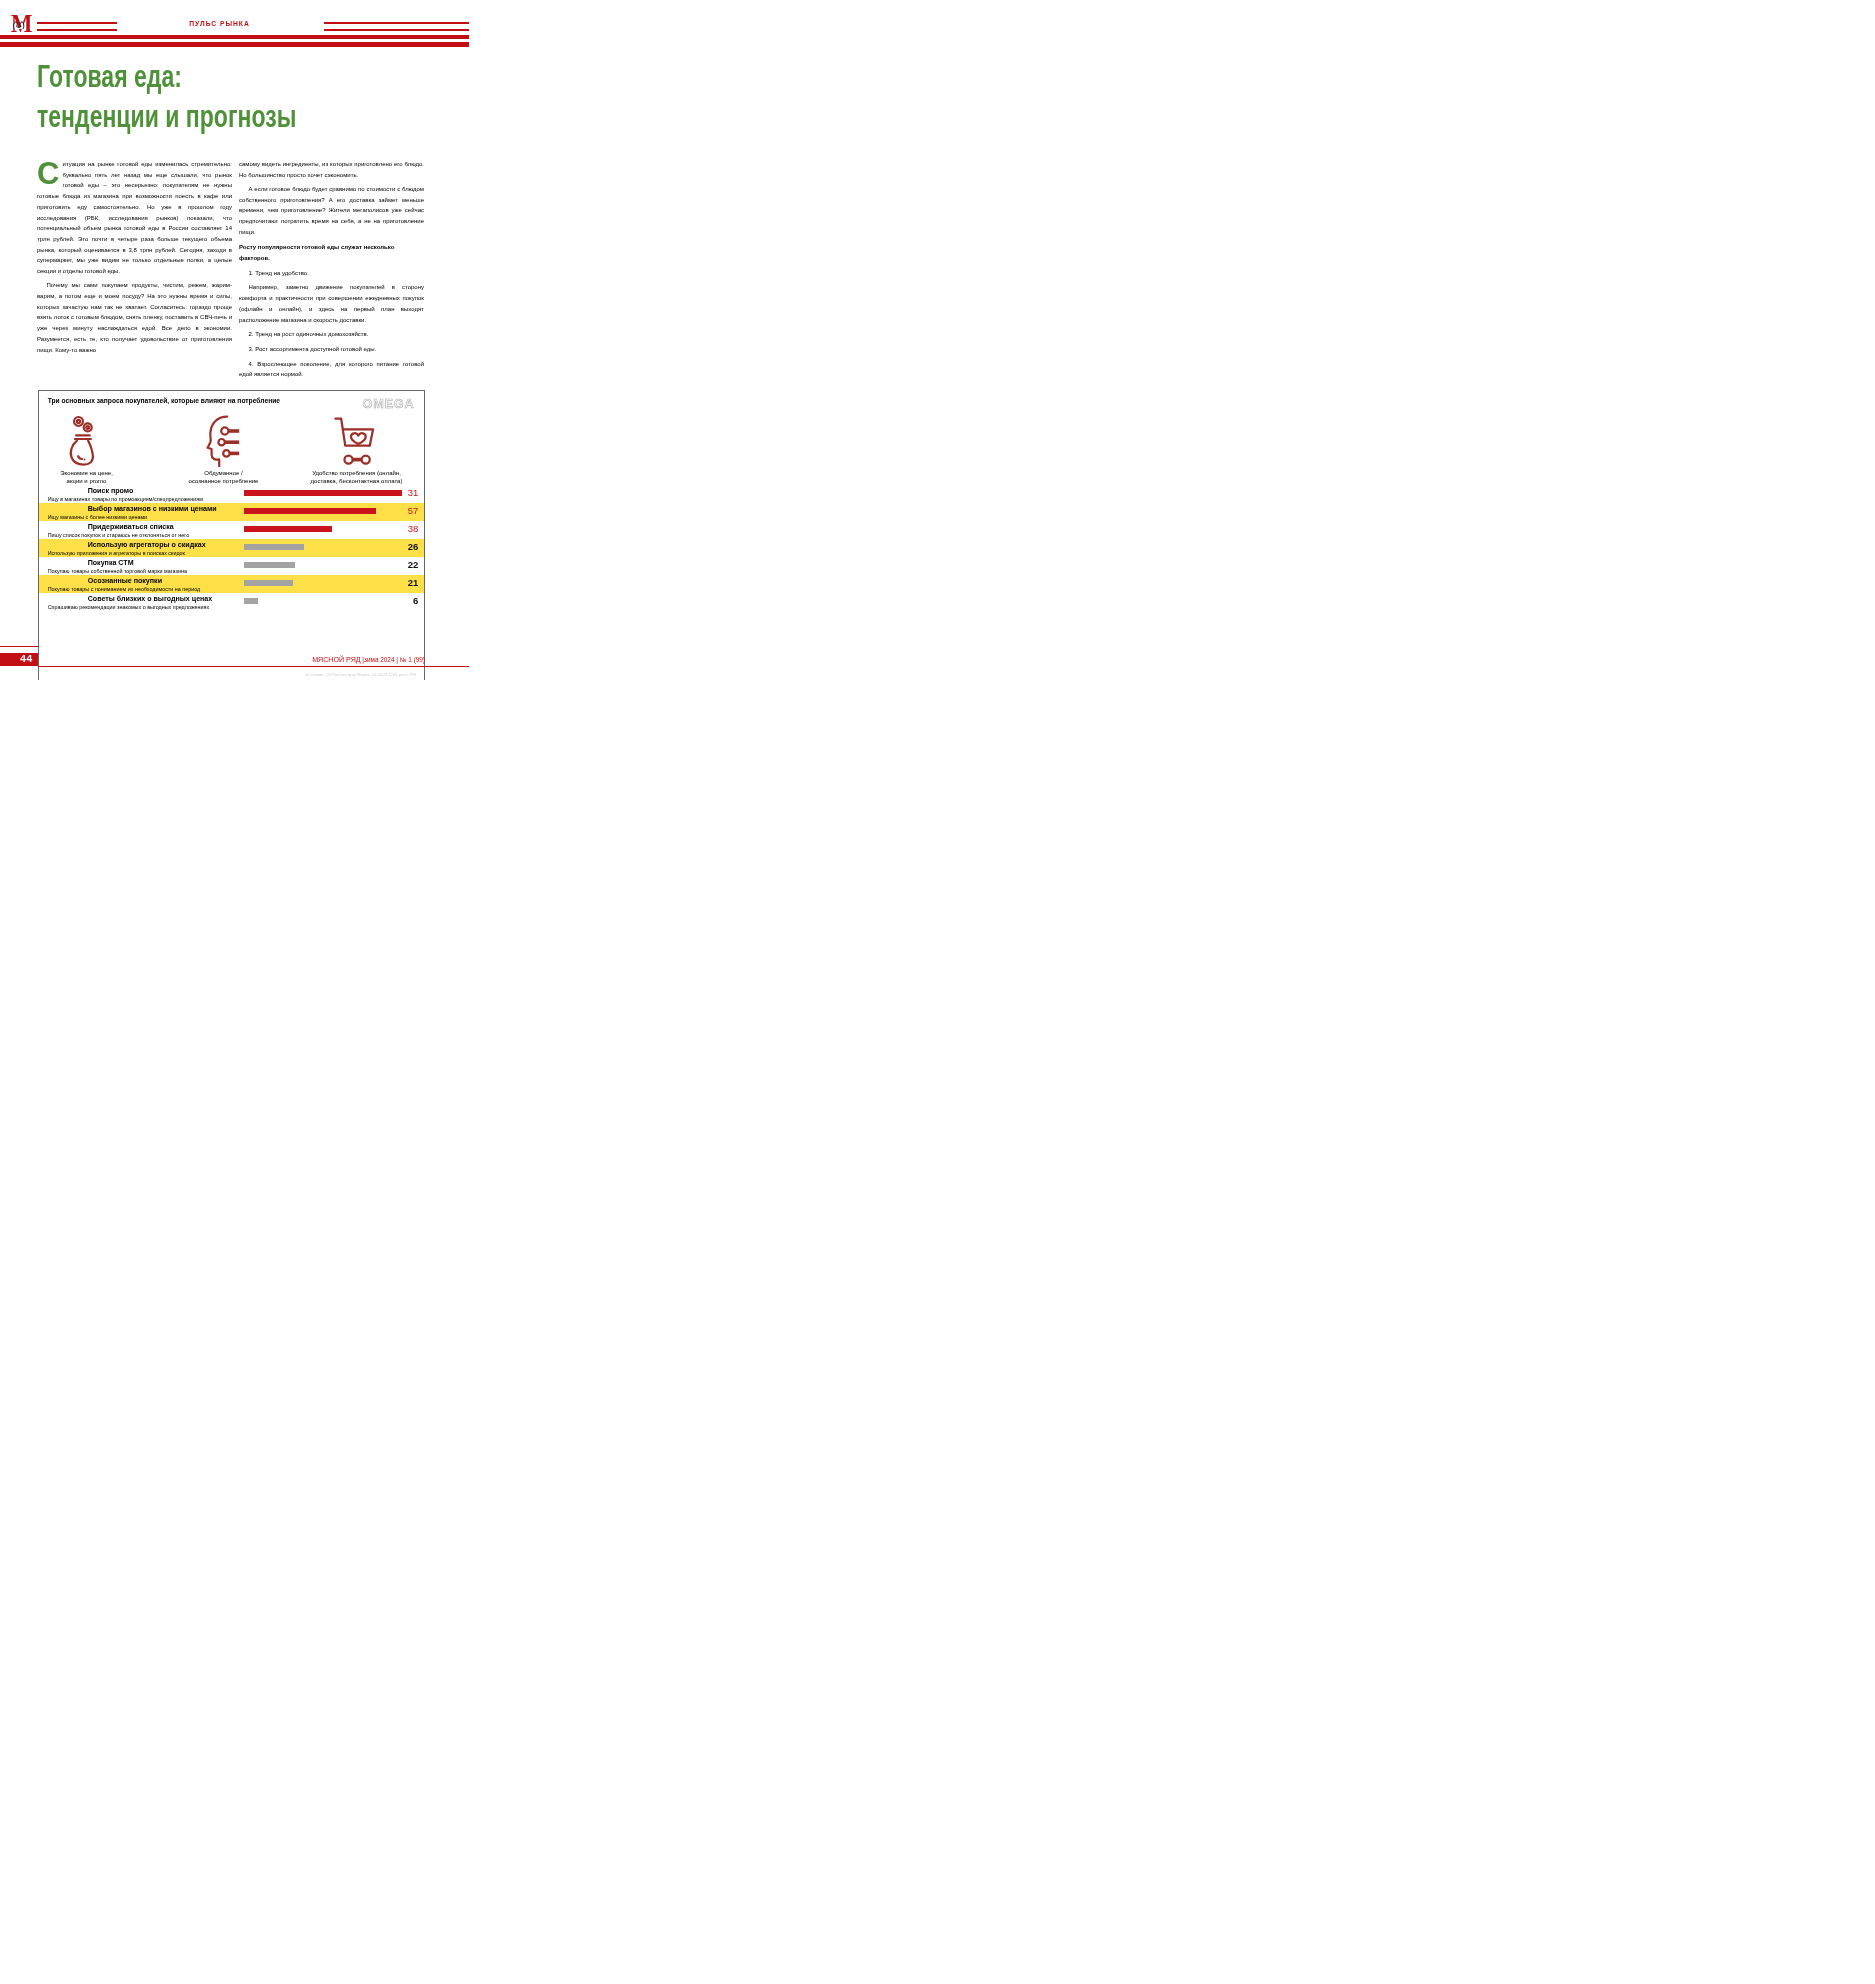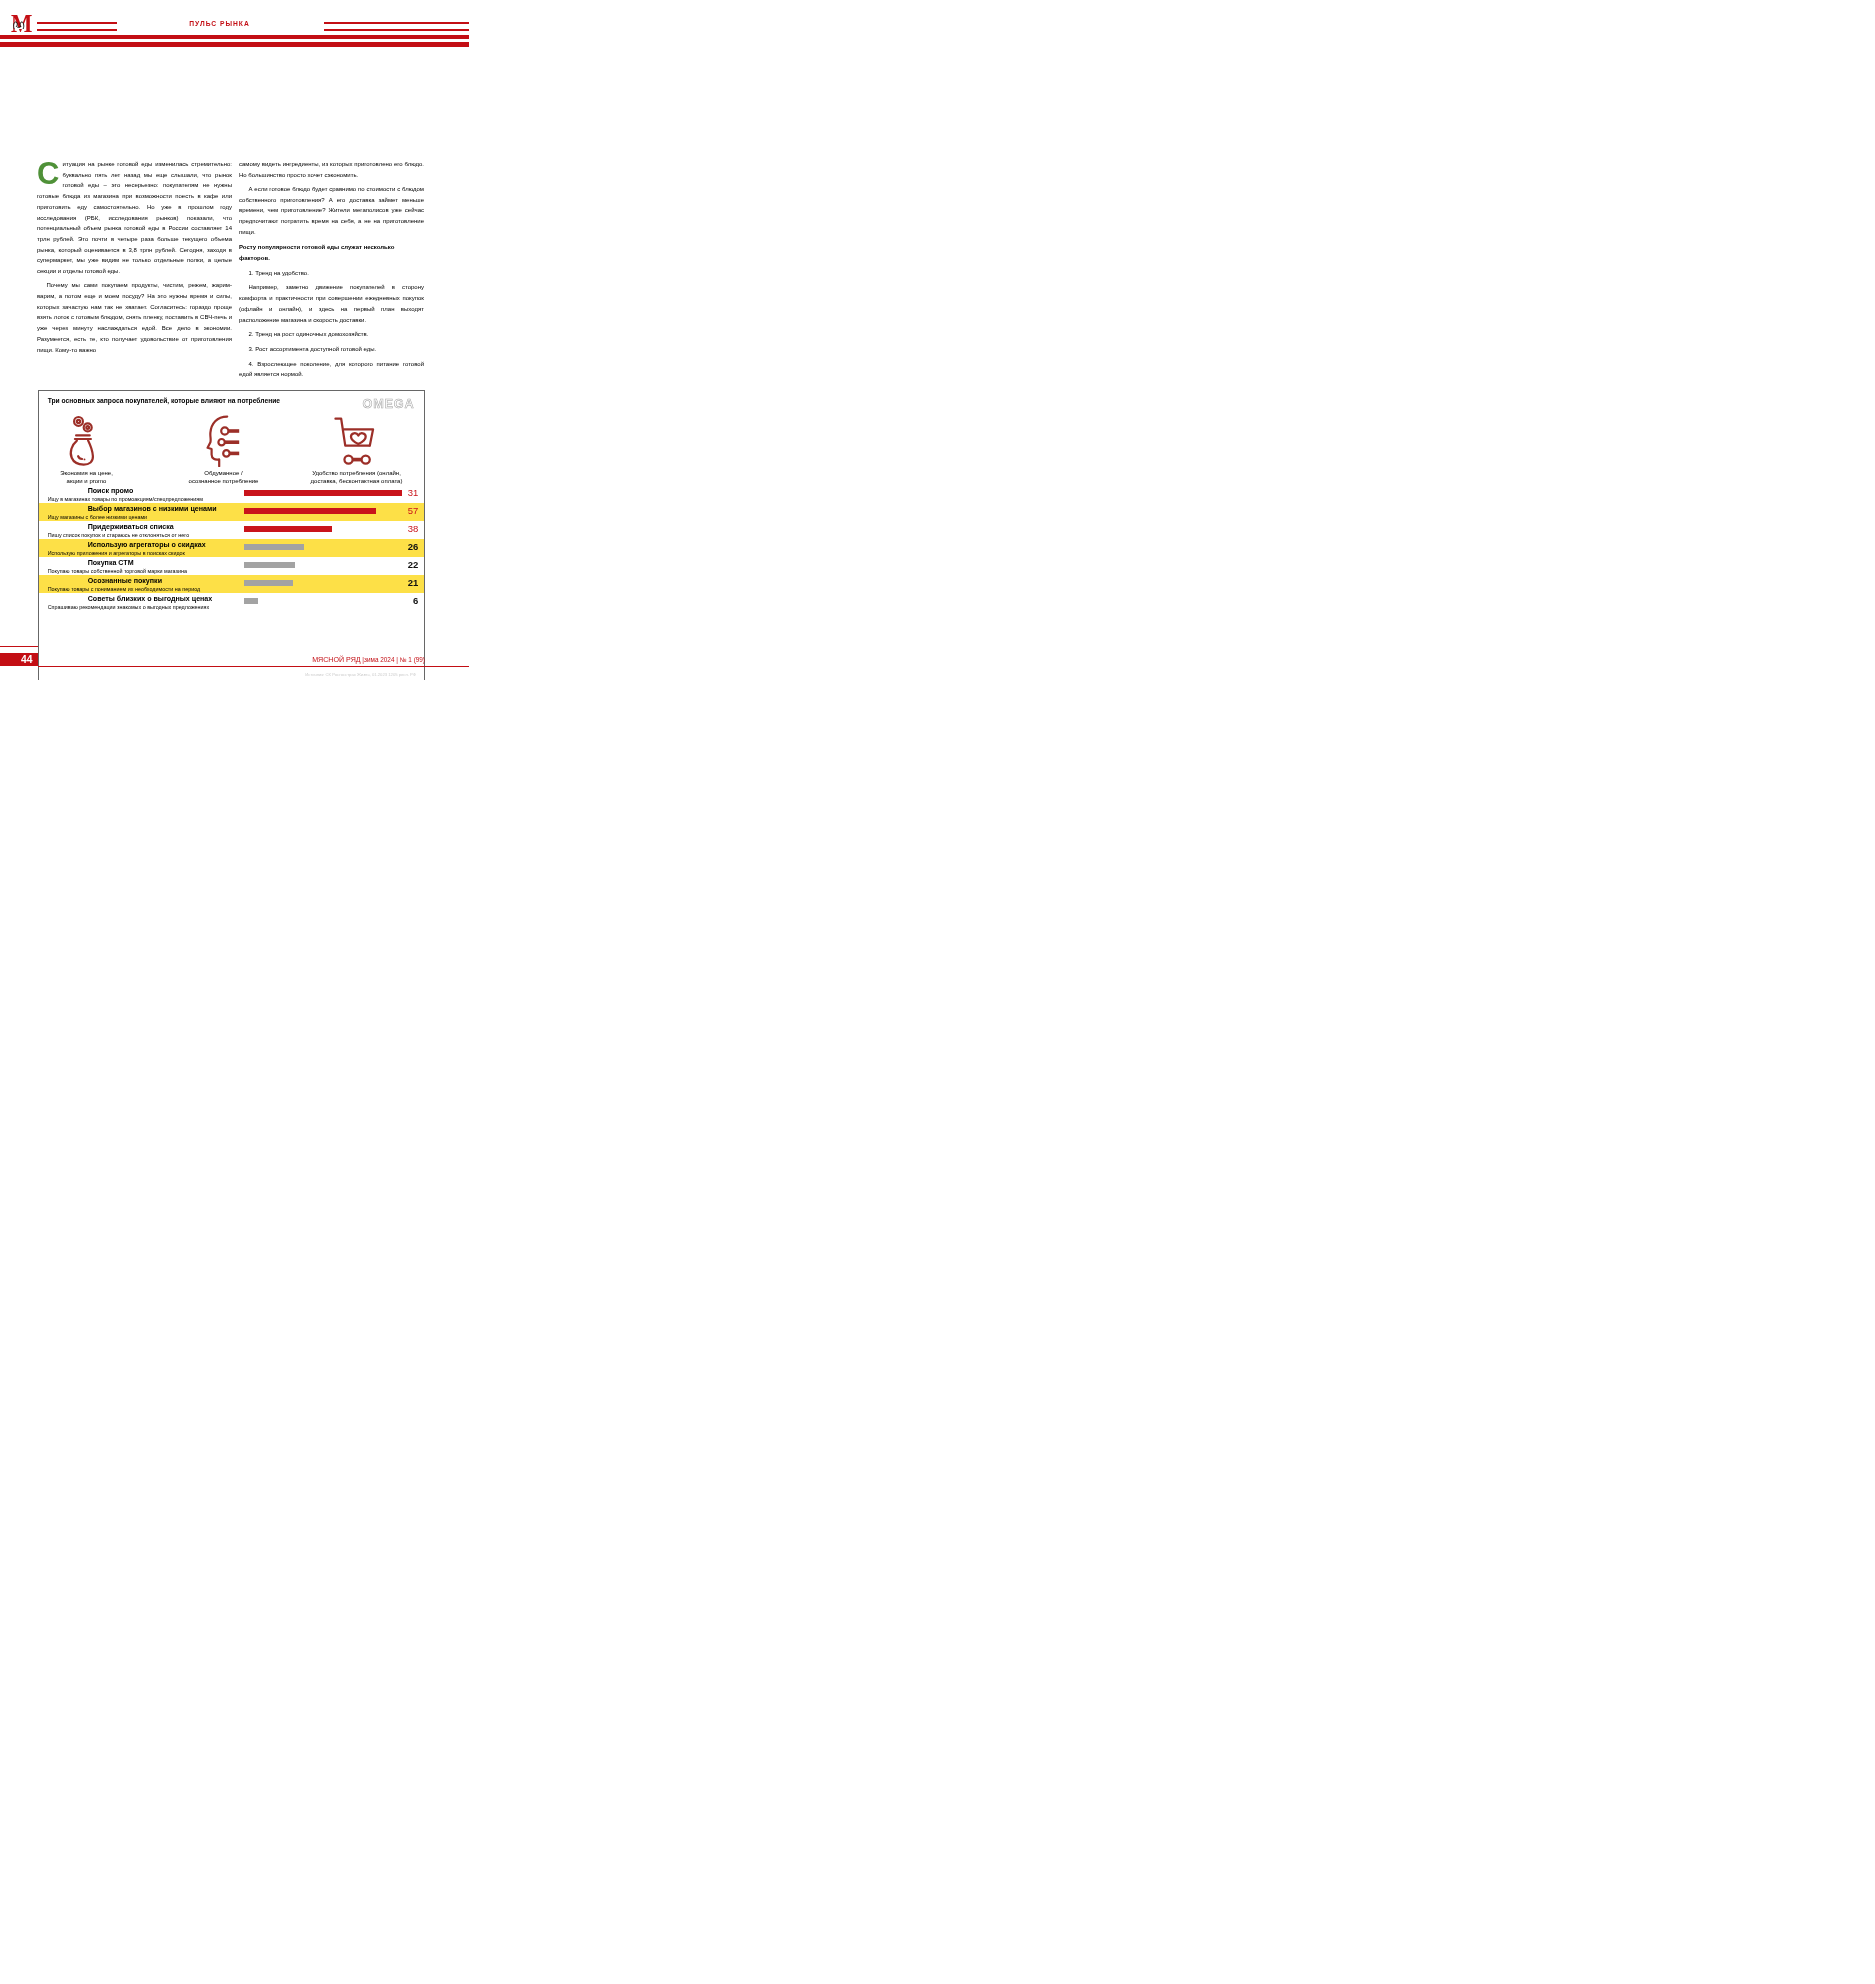--- a/index.html
+++ b/index.html
@@ -62,21 +62,21 @@
   .bar-gray{background:#a3a3a3;}
   .row-val{position:absolute;right:5.6px;top:2px;width:20.6px;text-align:right;font-size:9.5px;}
   .val-red{color:#c9141b;}
   .val-black{color:#111;font-weight:bold;}
   .ib-source{position:absolute;right:8px;bottom:4px;font-size:4.2px;color:#cccccc;}
 
   
   .f-tick{position:absolute;left:0;top:646px;width:38px;height:1.2px;background:#c30e14;}
   .f-pagebox{position:absolute;left:0;top:653px;width:38px;height:13px;background:#c30e14;
              color:#fff;font-weight:bold;font-size:10.3px;line-height:13px;text-align:right;
-             padding-right:5.6px;box-sizing:border-box;}
+             padding-right:5.6px;box-sizing:border-box;font-family:Liberation Mono, monospace;}
   .f-rule{position:absolute;left:38px;top:666px;width:431px;height:1.2px;background:#c30e14;}
   .f-text{position:absolute;right:44px;top:656px;color:#c30e14;white-space:nowrap;}
   .f-mag{font-weight:normal;font-size:7.1px;}
   .f-iss{font-size:6.4px;}
 </style>
 </head>
 <body>
 
 <div class="page">
 
@@ -87,20 +87,24 @@
     </svg>
   </div>
   <div class="hline hl-l1"></div>
   <div class="hline hl-l2"></div>
   <div class="section-title">ПУЛЬС РЫНКА</div>
   <div class="hline hl-r1"></div>
   <div class="hline hl-r2"></div>
   <div class="band1"></div>
   <div class="band2"></div>
 
+  <h1 class="title">
+    <span class="tl">Готовая еда:</span>
+    <span class="tl">тенденции и прогнозы</span>
+  </h1>
 
   <div class="col col1">
     <p><span class="dropcap">С</span><span>итуация на рынке готовой еды изменилась стремительно: буквально пять лет назад мы еще слышали, что рынок готовой еды – это несерьезно: покупателям не нужны готовые блюда из магазина при возможности поесть в кафе или приготовить еду самостоятельно. Но уже в прошлом году исследования (РБК, исследования рынков) показали, что потенциальный объем рынка готовой еды в России составляет 14 трлн рублей. Это почти в четыре раза больше текущего объема рынка, который оценивается в 3,8 трлн рублей. Сегодня, заходя в супермаркет, мы уже видим не только отдельные полки, а целые секции и отделы готовой еды.</span></p>
     <p class="indent">Почему мы сами покупаем продукты, чистим, режем, жарим-варим, а потом еще и моем посуду? На это нужны время и силы, которых зачастую нам так не хватает. Согласитесь: гораздо проще взять лоток с готовым блюдом, снять пленку, поставить в СВЧ-печь и уже через минуту наслаждаться едой. Все дело в экономии. Разумеется, есть те, кто получает удовольствие от приготовления пищи. Кому-то важно</p>
   </div>
   <div class="col col2">
     <p>самому видеть ингредиенты, из которых приготовлено его блюдо. Но большинство просто хочет сэкономить.</p>
     <p class="indent">А если готовое блюдо будет сравнимо по стоимости с блюдом собственного приготовления? А его доставка займет меньше времени, чем приготовление? Жители мегаполисов уже сейчас предпочитают потратить время на себя, а не на приготовление пищи.</p>
     <p class="bold-lead">Росту популярности готовой еды служат несколько факторов.</p>
     <p class="indent item">1. Тренд на удобство.</p>

